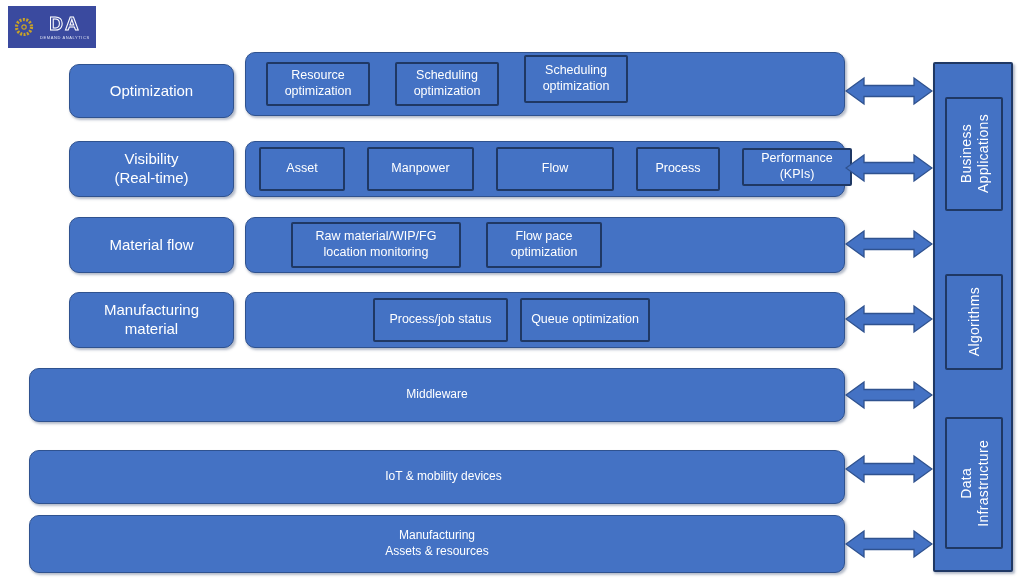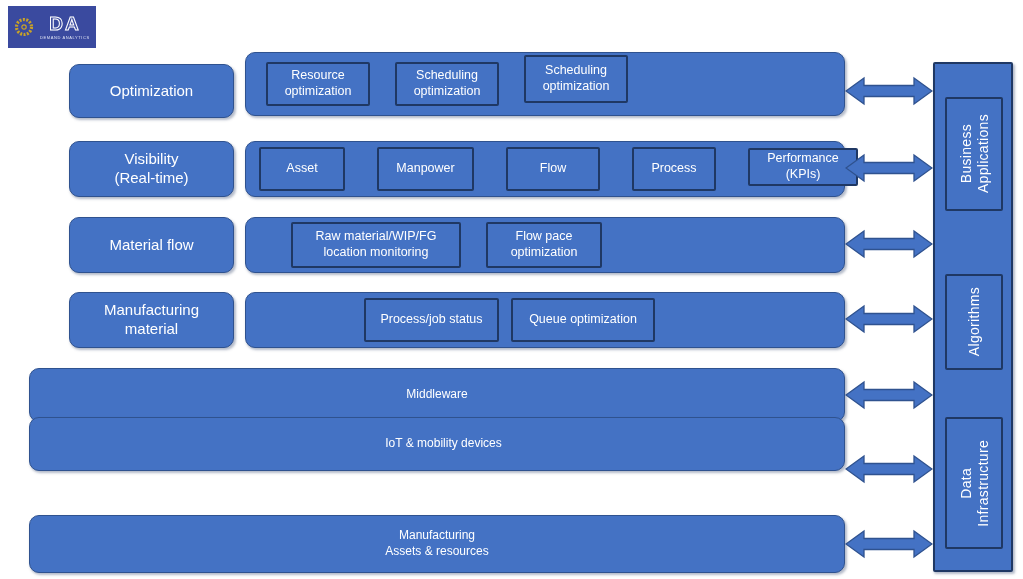--- a/index.html
+++ b/index.html
@@ -25,21 +25,21 @@
   .full-bar{left:29px;width:816px;font-size:12px;line-height:1.3;flex-direction:column;}
 
   
   .inner{
     background:var(--fill);border:2px solid var(--inner-border);border-radius:2px;
     color:var(--text);font-size:12.5px;line-height:1.25;height:44px;
     display:flex;align-items:center;justify-content:center;text-align:center;
     flex:0 0 auto;padding:2px 4px;
   }
   .row1-bar{padding-left:20px;gap:25px;}
-  .row2-bar{padding-left:13px;gap:32px;}
+  .row2-bar{padding-left:13px;gap:22px;}
   .row3-bar{padding-left:45px;gap:25px;}
   .row4-bar{padding-left:118px;gap:12px;}
   .row3-bar .inner{height:46px;}
   .up5{transform:translateY(-5px);height:48px;}
   .tall{height:38px;transform:translateY(-2px);}
 
   
   .arrow{position:absolute;left:845px;width:88px;height:30px;}
 
   
@@ -94,47 +94,47 @@
     <div class="inner" style="width:104px;">Scheduling optimization</div>
     <div class="inner up5" style="width:104px;">Scheduling optimization</div>
   </div>
 
   <div class="blk label-box" style="top:141px;height:56px;">
     <span>Visibility</span>
     <span>(Real-time)</span>
   </div>
   <div class="blk bar row2-bar" style="top:141px;height:56px;">
     <div class="inner" style="width:86px;">Asset</div>
-    <div class="inner" style="width:97px;">Manpower</div>
-    <div class="inner" style="width:94px;">Flow</div>
+    <div class="inner" style="width:107px;">Manpower</div>
+    <div class="inner" style="width:118px;">Flow</div>
     <div class="inner" style="width:84px;">Process</div>
     <div class="inner tall" style="width:110px;">Performance (KPIs)</div>
   </div>
 
   <div class="blk label-box" style="top:217px;height:56px;justify-content:center;">
     <span>Material flow</span>
   </div>
   <div class="blk bar row3-bar" style="top:217px;height:56px;">
     <div class="inner" style="width:170px;">Raw material/WIP/FG location monitoring</div>
     <div class="inner" style="width:116px;">Flow pace optimization</div>
   </div>
 
   <div class="blk label-box" style="top:292px;height:56px;">
     <span>Manufacturing</span>
     <span>material</span>
   </div>
   <div class="blk bar row4-bar" style="top:292px;height:56px;">
-    <div class="inner" style="width:135px;">Process/job status</div>
-    <div class="inner" style="width:144px;">Queue optimization</div>
+    <div class="inner" style="width:135px;margin-left:9px;">Process/job status</div>
+    <div class="inner" style="width:130px;">Queue optimization</div>
   </div>
 
   <div class="blk full-bar" style="top:368px;height:54px;">
     <span>Middleware</span>
   </div>
-  <div class="blk full-bar" style="top:417px;height:54px;padding-left:13px;">
+  <div class="blk full-bar" style="top:450px;height:54px;padding-left:13px;">
     <span>IoT &amp; mobility devices</span>
   </div>
   <div class="blk full-bar" style="top:515px;height:58px;">
     <span>Manufacturing</span>
     <span>Assets &amp; resources</span>
   </div>
 
   <svg class="arrow" style="top:76px;" viewBox="0 0 88 30">
       <path d="M1,15 L19,2 19,9.5 69,9.5 69,2 87,15 69,28 69,20.5 19,20.5 19,28 Z" fill="#4472C4" stroke="#2F528F" stroke-width="1.3"></path>
     </svg>

